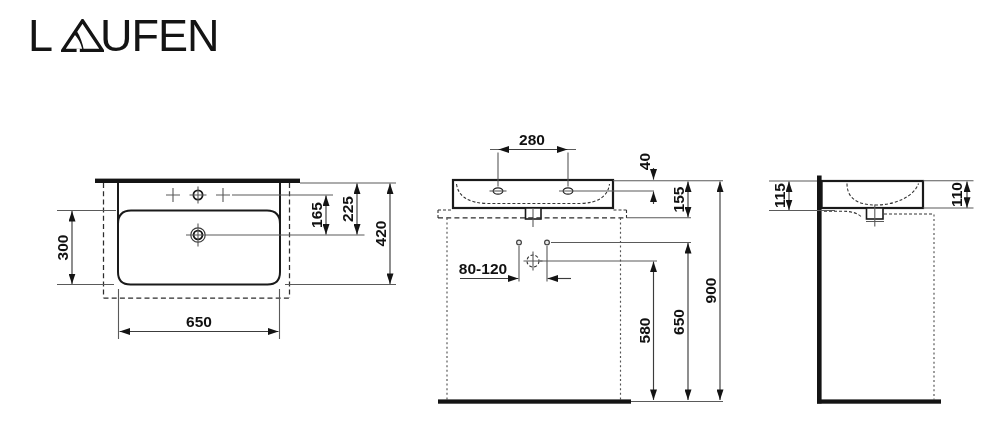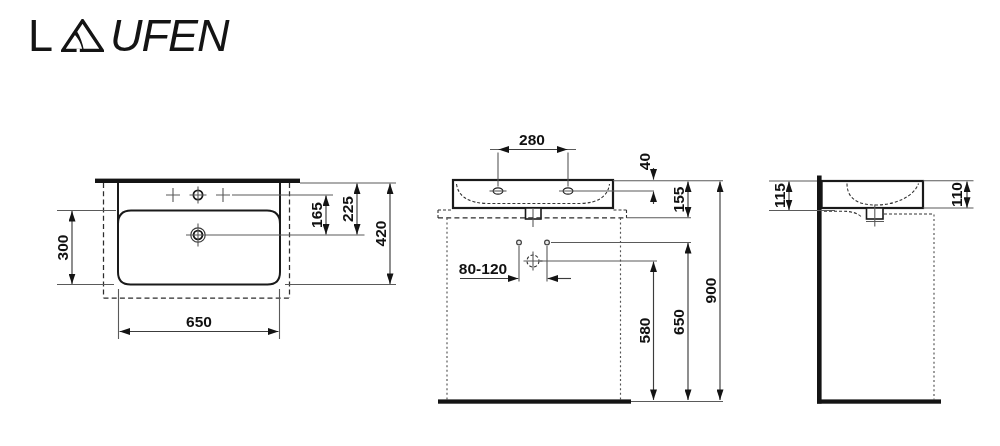--- a/index.html
+++ b/index.html
@@ -3,21 +3,21 @@
 <meta charset="utf-8">
 <style>
   html,body{margin:0;padding:0;background:#fff;}
   #stage{position:relative;width:1000px;height:446px;background:#ffffff;overflow:hidden;
          font-family:"Liberation Sans",sans-serif;}
   
   #logo{position:absolute;left:28px;top:13px;width:240px;height:48px;color:#141414;}
   #logo .lt{position:absolute;top:0;font-size:45px;line-height:45px;font-weight:normal;
             letter-spacing:1px;color:#141414;white-space:nowrap;}
   #logo .l-first{left:0;}
-  #logo .l-rest{left:82px;letter-spacing:-1px;font-style:italic;}
+  #logo .l-rest{left:72px;letter-spacing:-1px;}
   #logo svg{position:absolute;left:33px;top:6px;}
   
   .obj{stroke:#1a1a1a;stroke-width:2;fill:none;}
   .obj-f{stroke:#1a1a1a;stroke-width:2.2;fill:#ffffff;}
   .thin{stroke:#5a5a5a;stroke-width:1.1;fill:none;}
   .dim{stroke:#3c3c3c;stroke-width:1.15;fill:none;}
   .dashed{stroke:#2d2d2d;stroke-width:1.25;fill:none;stroke-dasharray:5,3.2;}
   .dashsm{stroke:#333;stroke-width:1.1;fill:none;stroke-dasharray:3,2;}
   .dotted{stroke:#555;stroke-width:1.15;fill:none;stroke-dasharray:2,2.6;}
   .blk{fill:#141414;stroke:none;}

